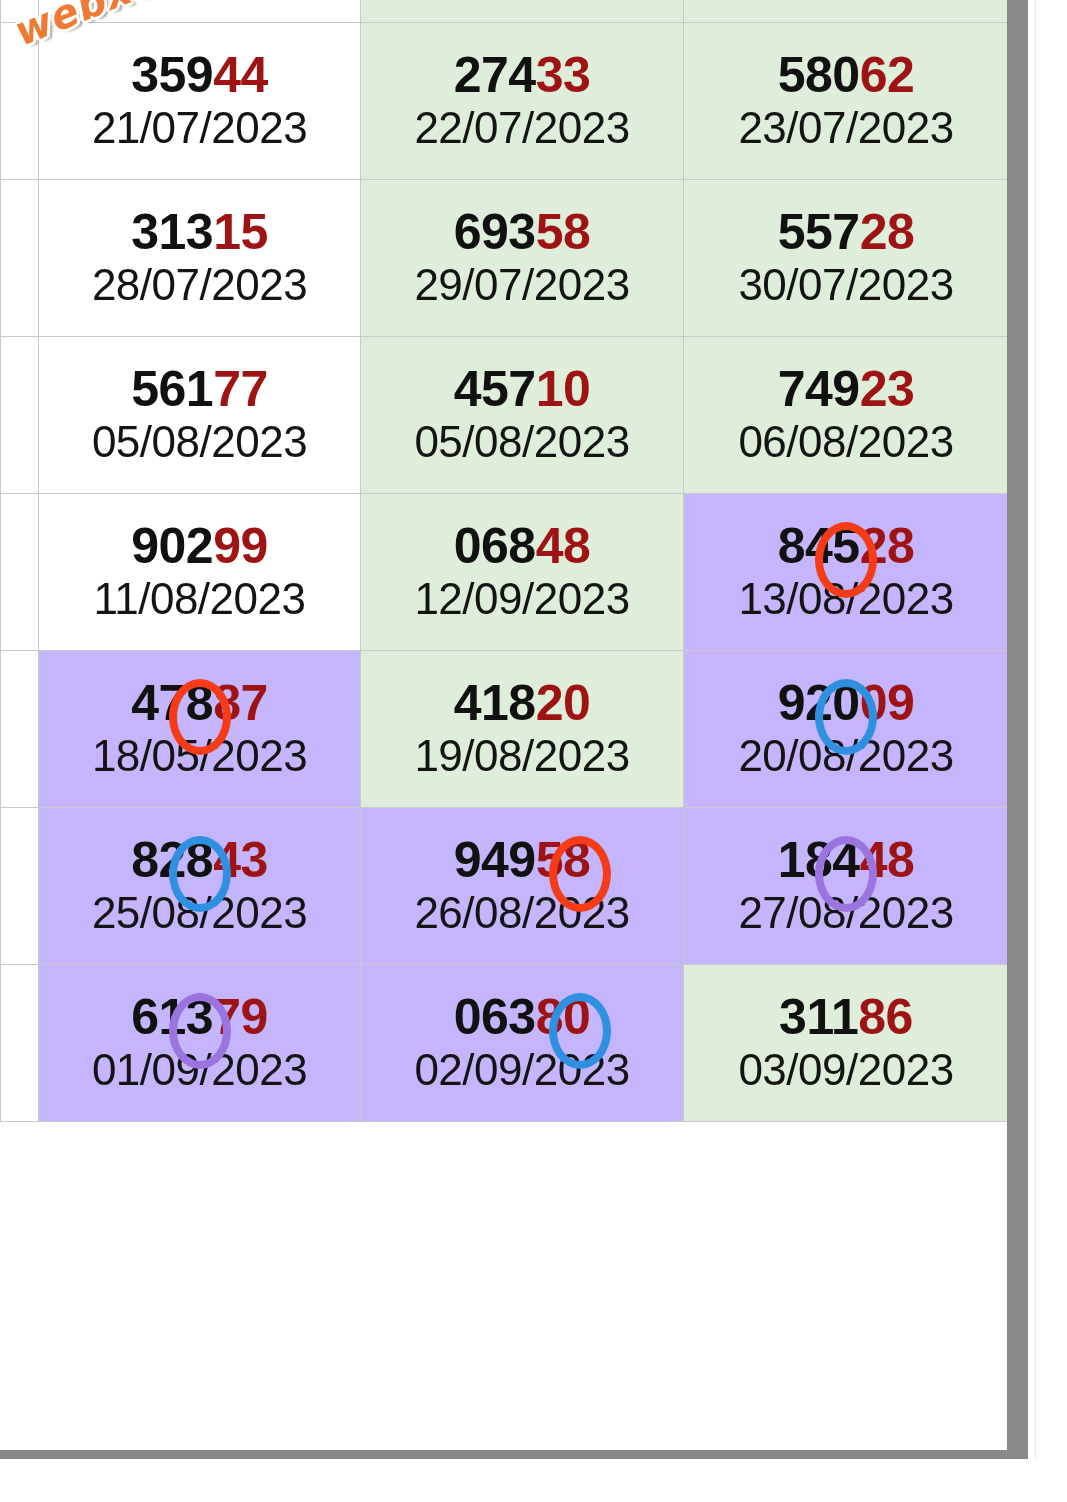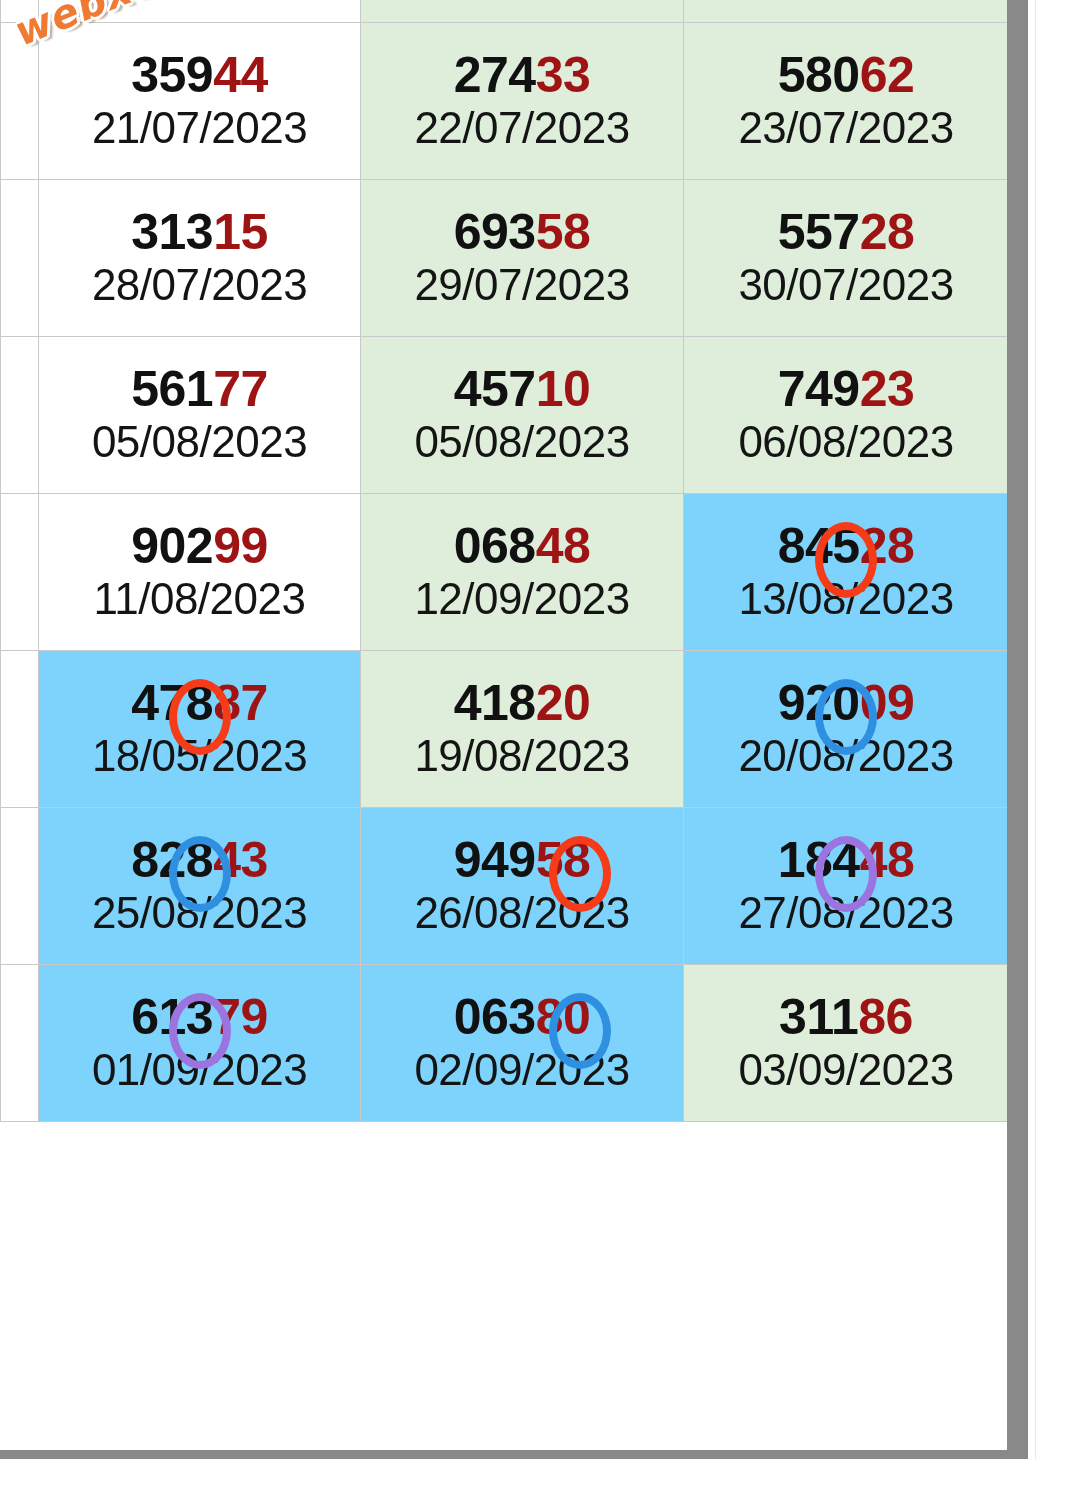--- a/index.html
+++ b/index.html
@@ -47,21 +47,21 @@
     height: 157px;
     vertical-align: middle;
     text-align: center;
     padding: 0;
   }
 
   td.gutter-cell { background: #ffffff; border-left: none; }
 
   td.bg-white { background: #ffffff; }
   td.bg-green { background: #dfeedb; }
-  td.bg-orange { background: #7dd3fc; }
+  td.bg-orange { background: #c4b5fd; }
 
   .cell-inner {
     position: relative;
     width: 100%;
     height: 100%;
     display: flex;
     flex-direction: column;
     align-items: center;
     justify-content: center;
     gap: 2px;

